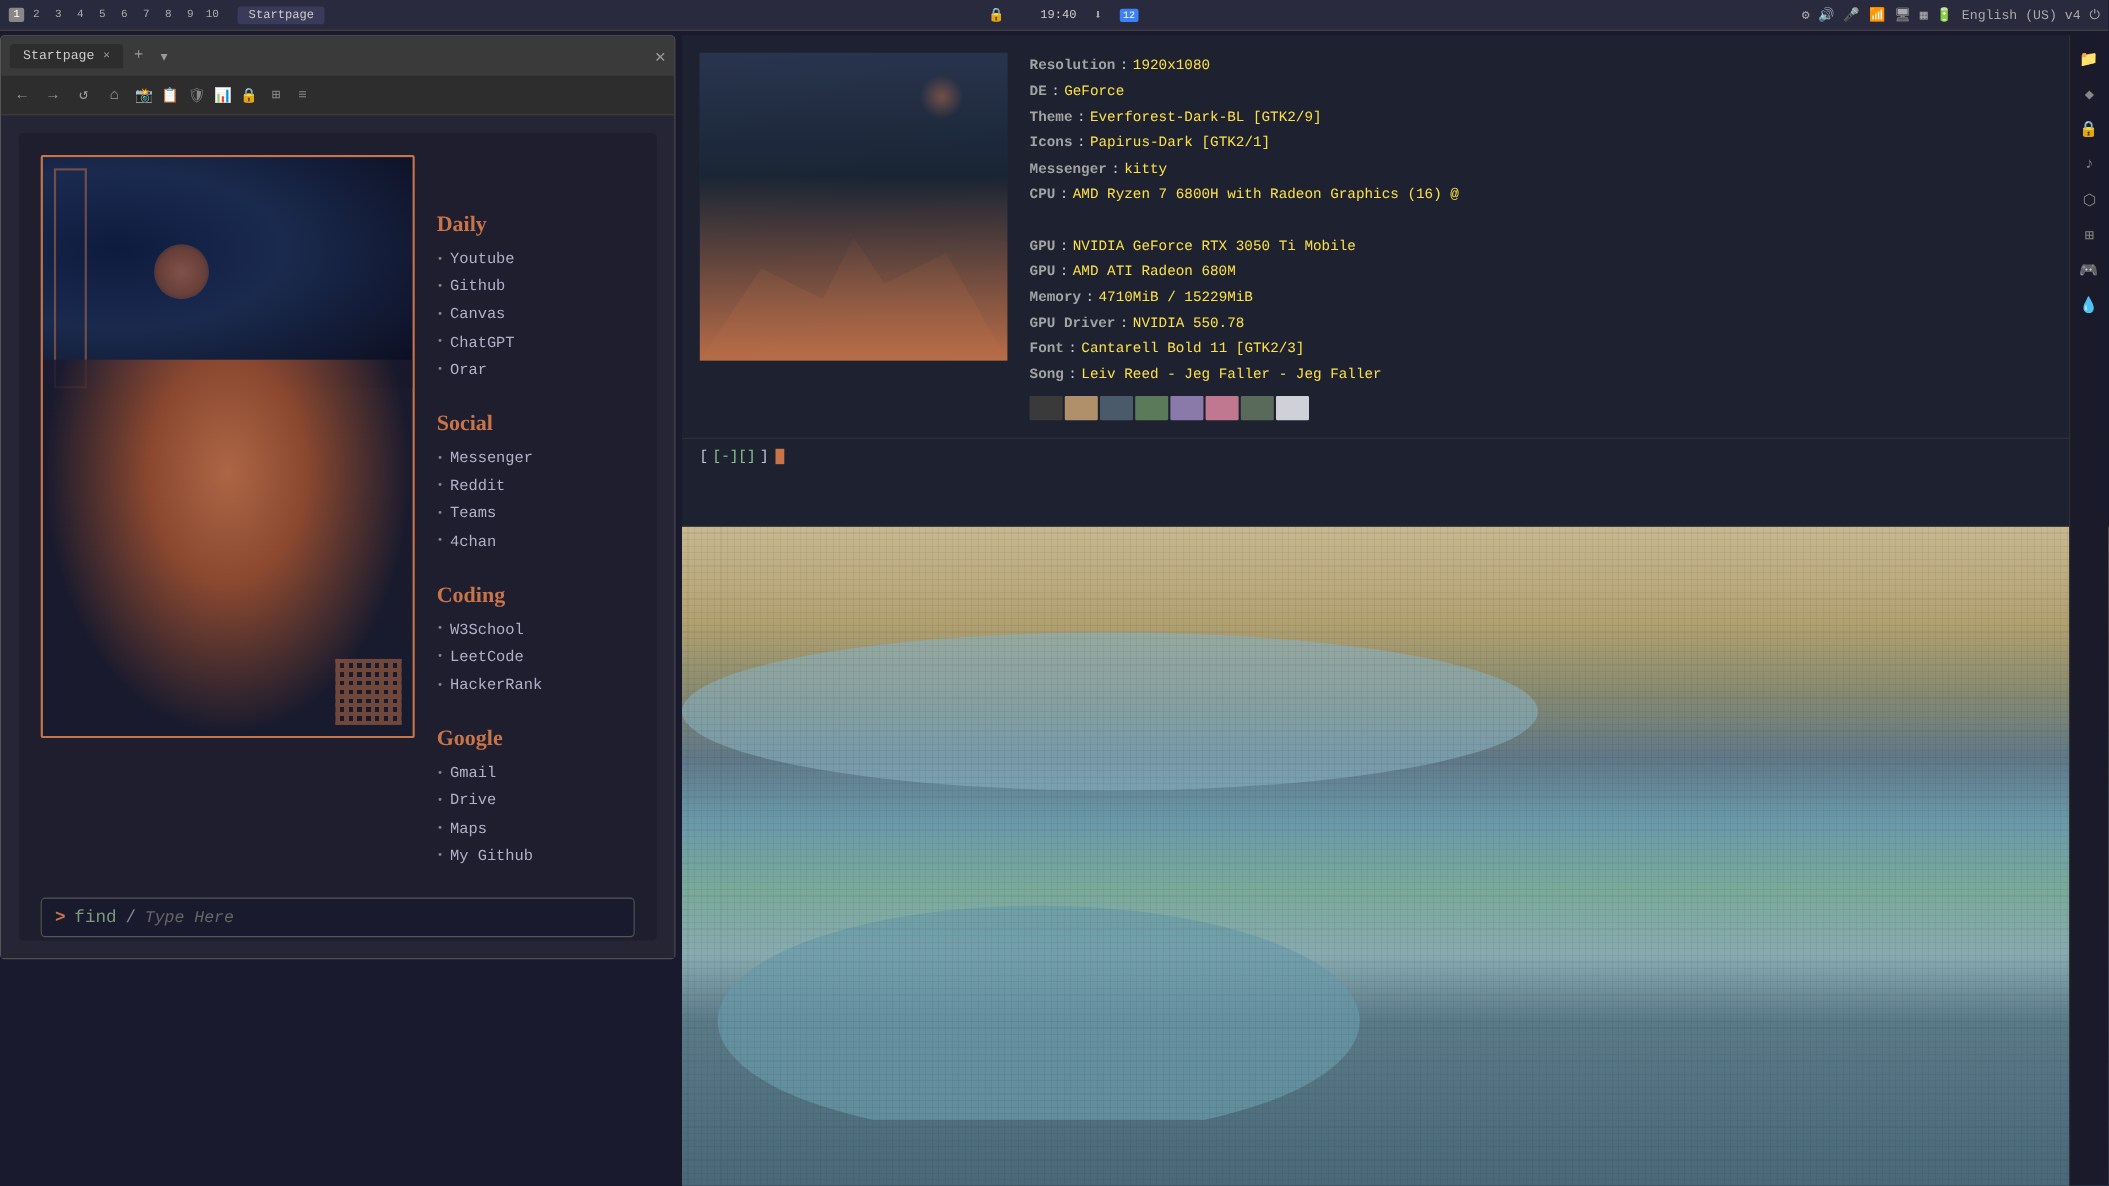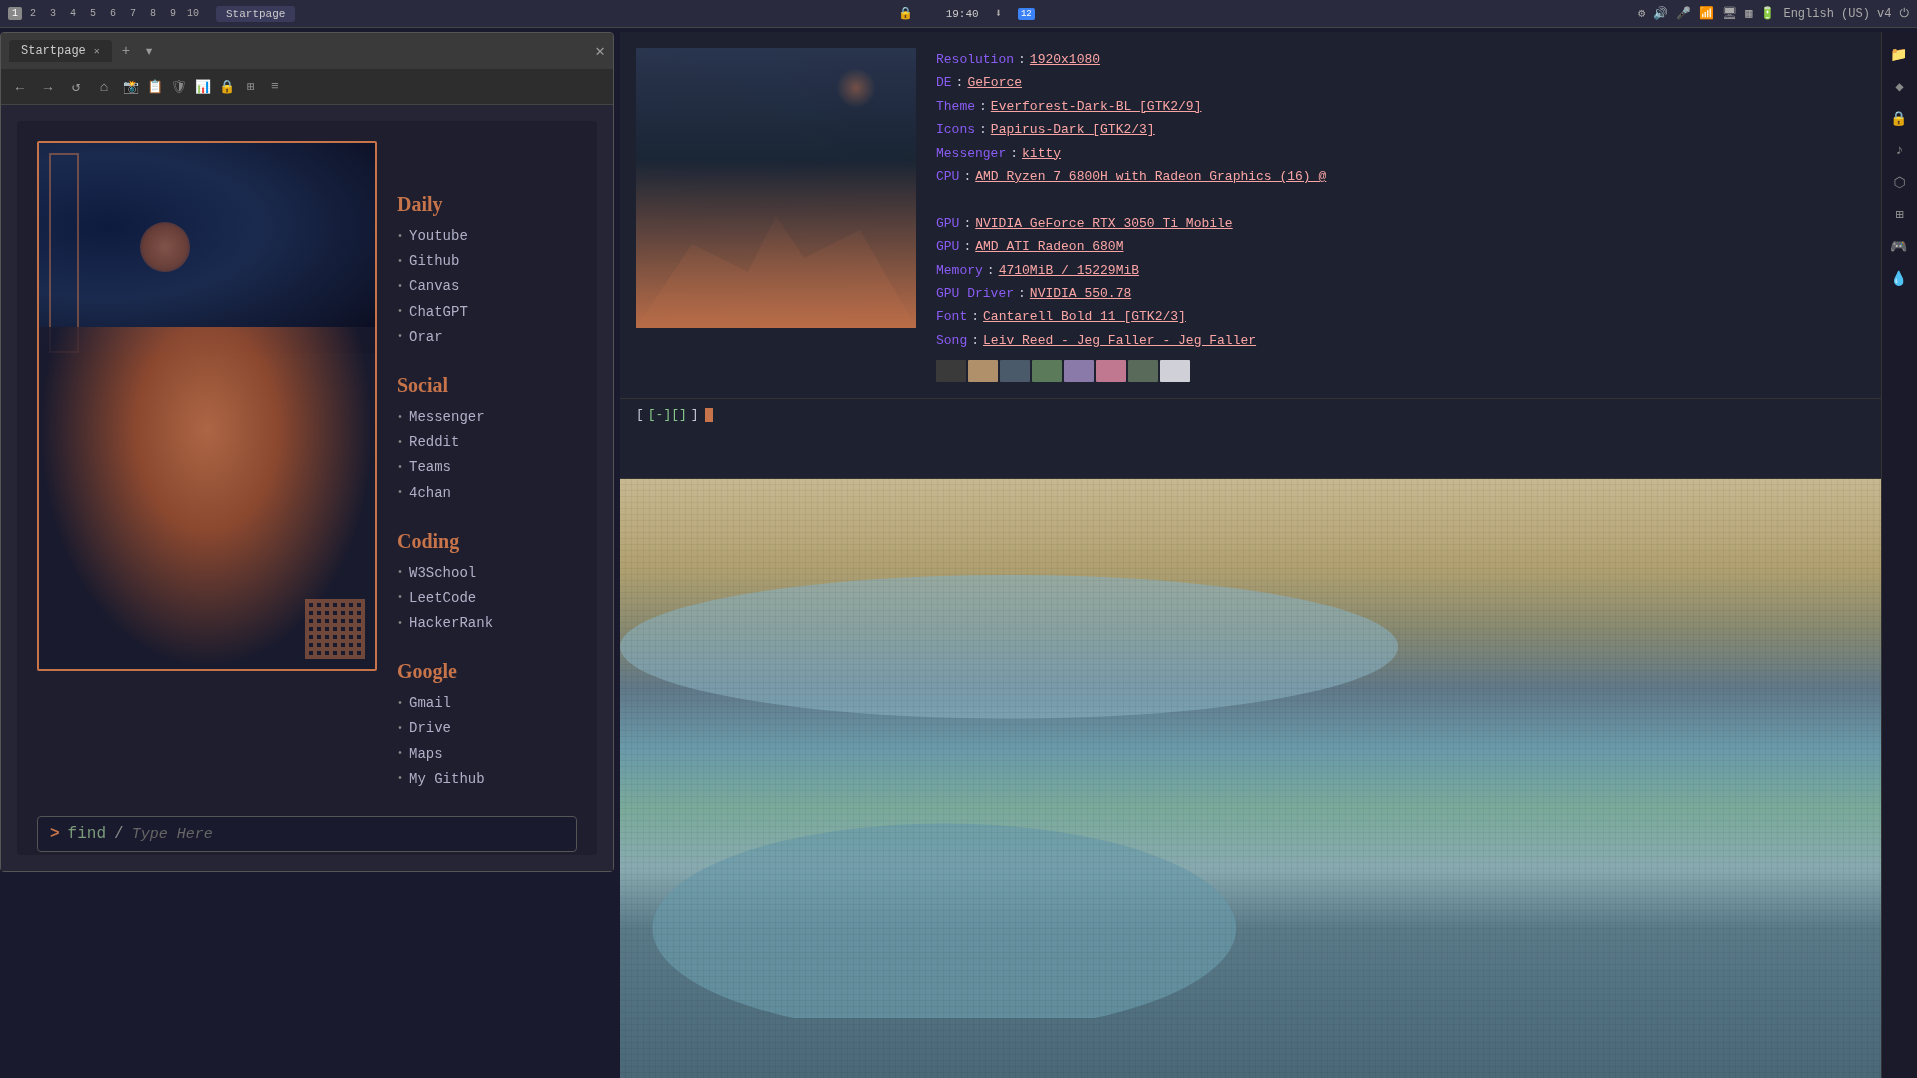--- a/index.html
+++ b/index.html
@@ -428,27 +428,26 @@
       color: #c8c8d8;
       font-family: 'Courier New', monospace;
       font-size: 13px;
       line-height: 1.8;
     }
     .sysinfo-line {
       display: flex;
       gap: 4px;
     }
     .sysinfo-key {
-      color: #8b5cf6;
-      font-weight: normal;
+      color: #a3a3a3;
+      font-weight: bold;
       min-width: 0;
     }
     .sysinfo-val {
-      color: #fca5a5;
-      text-decoration: underline;
+      color: #fde047;
     }
     .color-swatches {
       display: flex;
       gap: 2px;
       margin-top: 8px;
     }
     .swatch {
       width: 30px;
       height: 22px;
       border-radius: 1px;
@@ -724,21 +723,21 @@
         <span class="sysinfo-val">GeForce</span>
       </div>
       <div class="sysinfo-line">
         <span class="sysinfo-key">Theme</span>
         <span>: </span>
         <span class="sysinfo-val">Everforest-Dark-BL [GTK2/9]</span>
       </div>
       <div class="sysinfo-line">
         <span class="sysinfo-key">Icons</span>
         <span>: </span>
-        <span class="sysinfo-val">Papirus-Dark [GTK2/3]</span>
+        <span class="sysinfo-val">Papirus-Dark [GTK2/1]</span>
       </div>
       <div class="sysinfo-line">
         <span class="sysinfo-key">Messenger</span>
         <span>: </span>
         <span class="sysinfo-val">kitty</span>
       </div>
       <div class="sysinfo-line">
         <span class="sysinfo-key">CPU</span>
         <span>: </span>
         <span class="sysinfo-val">AMD Ryzen 7 6800H with Radeon Graphics (16) @</span>

